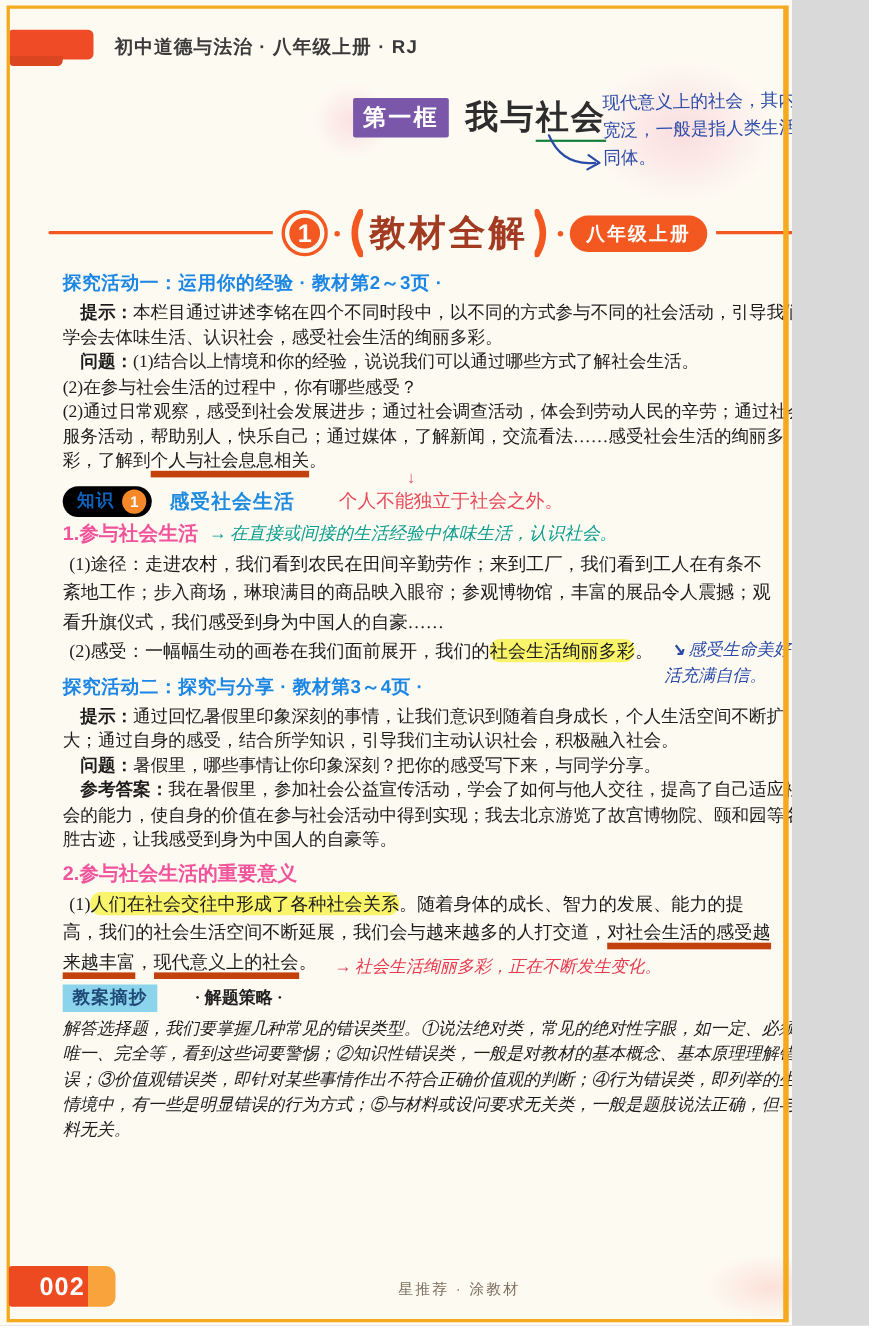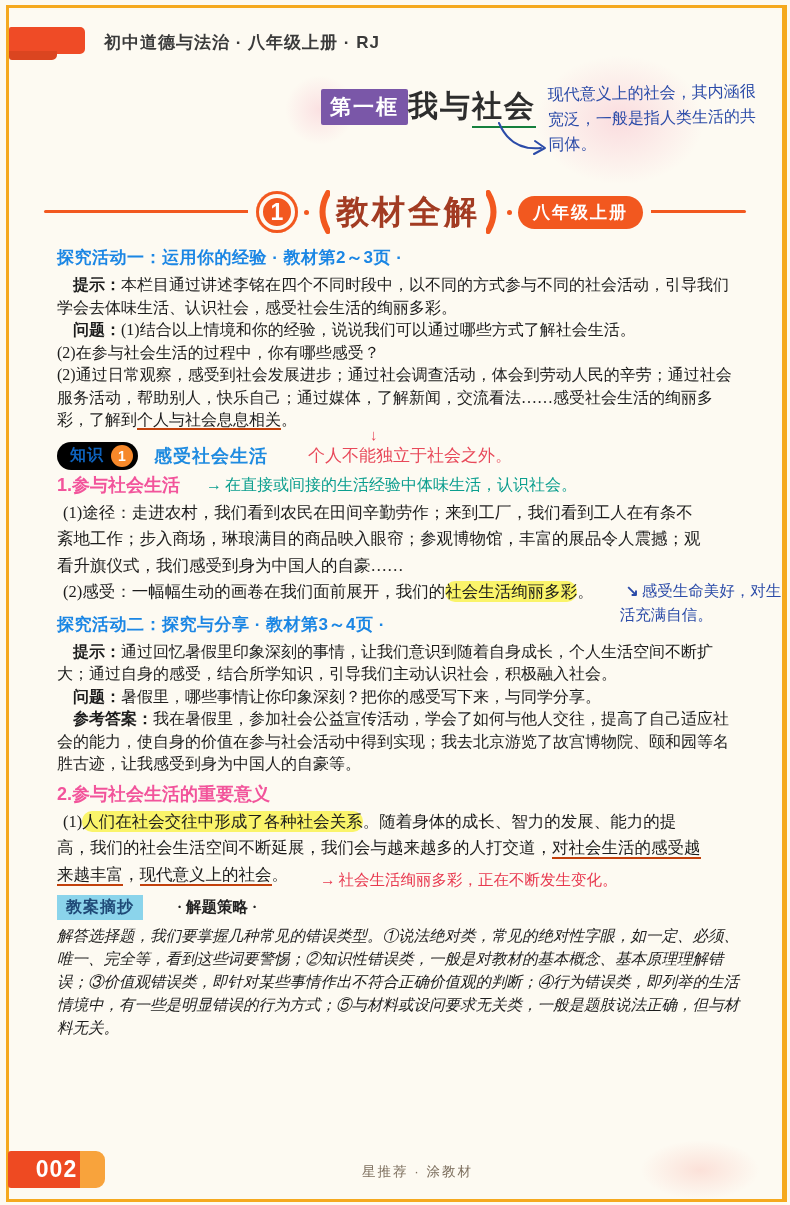--- a/index.html
+++ b/index.html
@@ -1,35 +1,35 @@
 <!DOCTYPE html>
 <html><head>
 <meta charset="utf-8">
 <style>
   html,body{margin:0;padding:0;background:#d9d9d9;}
-  .page{position:relative;width:790px;height:1205px;background:#FDFAF2;overflow:hidden;
+  .page{position:relative;width:720px;height:1205px;background:#FDFAF2;overflow:hidden;
         font-family:"Liberation Serif",serif;color:#1c1c1c;}
   .frame{position:absolute;top:5px;left:6px;right:3px;bottom:3px;border:3px solid #F5A91F;
          border-right-width:5px;pointer-events:none;z-index:9;}
   .smudge{position:absolute;pointer-events:none;}
   .smudge.s1{left:535px;top:55px;width:170px;height:130px;
      background:radial-gradient(ellipse at center,rgba(246,172,192,.38),rgba(246,172,192,0) 70%);}
   .smudge.s2{left:285px;top:75px;width:70px;height:70px;
      background:radial-gradient(circle,rgba(246,172,192,.32),rgba(246,172,192,0) 70%);}
   .smudge.s3{left:640px;top:1140px;width:120px;height:60px;
      background:radial-gradient(ellipse,rgba(246,150,140,.25),rgba(246,150,140,0) 70%);}
 
   .bookmark{position:absolute;left:9px;top:27px;width:76px;height:27px;background:#EF4B26;
             border-radius:2px 5px 5px 2px;z-index:10;}
   .bookmark::after{content:"";position:absolute;left:0;bottom:-6px;width:48px;height:9px;
             background:#DB4520;border-radius:0 0 5px 3px;}
   .header-title{position:absolute;left:104px;top:31px;font-family:"Liberation Sans",sans-serif;
             font-size:17px;font-weight:700;color:#3a3a3a;letter-spacing:1px;}
 
-  .title-row{position:absolute;left:321px;top:86px;display:flex;align-items:center;}
+  .title-row{position:absolute;left:321px;top:86px;display:flex;align-items:center;gap:15px;}
   .title-tag{background:#7A57A8;color:#fff;font-family:"Liberation Sans",sans-serif;
              font-weight:700;font-size:21px;padding:4px 9px;letter-spacing:2px;border-radius:2px;}
   .title-text{font-family:"Liberation Sans",sans-serif;font-size:30px;font-weight:700;
               letter-spacing:2px;color:#2d2d2d;}
   .title-text .u{border-bottom:2px solid #15803d;padding-bottom:4px;font-family:Liberation Serif, serif;}
   .title-annot{position:absolute;left:548px;top:80px;width:218px;color:#2B4BA8;font-size:16px;
                line-height:25px;transform:rotate(-1deg);}
   .title-arrow{position:absolute;left:497px;top:121px;}
 
   .banner{position:absolute;left:0;top:189px;width:790px;height:46px;}
@@ -44,37 +44,37 @@
                 color:#A23B22;letter-spacing:3px;white-space:nowrap;}
   .banner-pill{background:#F2581F;color:#fff;font:700 17px "Liberation Sans",sans-serif;
                padding:5px 15px;border-radius:17px;letter-spacing:2px;white-space:nowrap;}
 
   .content{position:absolute;left:57px;top:246px;width:682px;}
   .act-heading{font-family:"Liberation Sans",sans-serif;color:#1B86E4;font-size:17px;
                font-weight:700;margin:0 0 5px;letter-spacing:.5px;}
   .body-p{margin:0;font-size:16px;line-height:22.5px;}
   .ti{text-indent:16px;}
   .label{font-weight:700;}
-  .red-underline{border-bottom:2px solid #c2410c;text-align:center;}
+  .red-underline{border-bottom:6px solid #c2410c;text-align:center;}
   .hl{background:#FAF46A;padding:1px 0;border-radius:10px;}
   .main-p{margin:0;font-size:16.5px;line-height:26.5px;text-indent:6px;padding-right:30px;}
   .pt-heading{font-family:"Liberation Sans",sans-serif;color:#F2549B;font-size:18px;
               font-weight:700;margin:3px 0;}
   .know-row{display:flex;align-items:center;margin:10px 0 2px;position:relative;}
   .know-badge{display:inline-flex;align-items:center;background:#000000;border-radius:16px;
               padding:3px 5px 3px 13px;}
   .know-badge .t{color:#0E63BE;font:700 16px "Liberation Sans",sans-serif;letter-spacing:1px;}
   .know-badge .n{width:22px;height:22px;margin-left:7px;border-radius:50%;background:#F6882A;
       color:#fff;font:700 14px "Liberation Sans",sans-serif;display:flex;align-items:center;justify-content:center;}
   .know-title{color:#1F8BE0;font:700 18px "Liberation Sans",sans-serif;margin-left:16px;letter-spacing:1px;}
   .know-note{position:relative;margin-left:40px;color:#E8495A;font-size:17px;}
   .know-note .darr{position:absolute;top:-17px;left:62px;color:#E8495A;font-size:15px;font-weight:700;}
 
   .onote{display:inline-block;position:relative;width:0;height:1em;vertical-align:baseline;}
-  .onote>span{position:absolute;left:26px;top:0;white-space:nowrap;font-weight:400;}
+  .onote>span{position:absolute;left:10px;top:0;white-space:nowrap;font-weight:400;font-style:italic;}
   .onote.teal>span{color:#0B9E8E;font-size:16px;top:2px;}
   .onote.rednote>span{color:#E8394F;font-size:15.5px;top:4px;}
   .onote.bluenote>span{color:#2B4BA8;font-size:15.5px;top:-2px;white-space:normal;width:172px;line-height:24px;}
   .arrow-glyph{font-weight:700;margin-right:3px;}
 
   .note-head{margin:7px 0 4px;display:flex;align-items:center;}
   .note-label{background:#8BD4EB;color:#1E4976;font:700 16px "Liberation Sans",sans-serif;
               padding:2px 9px;letter-spacing:1px;}
   .note-sub{font-weight:700;font-size:15.5px;margin-left:34px;color:#222;}
   .note-body{margin:2px 0 0;font-size:15.5px;line-height:23px;font-style:italic;}

